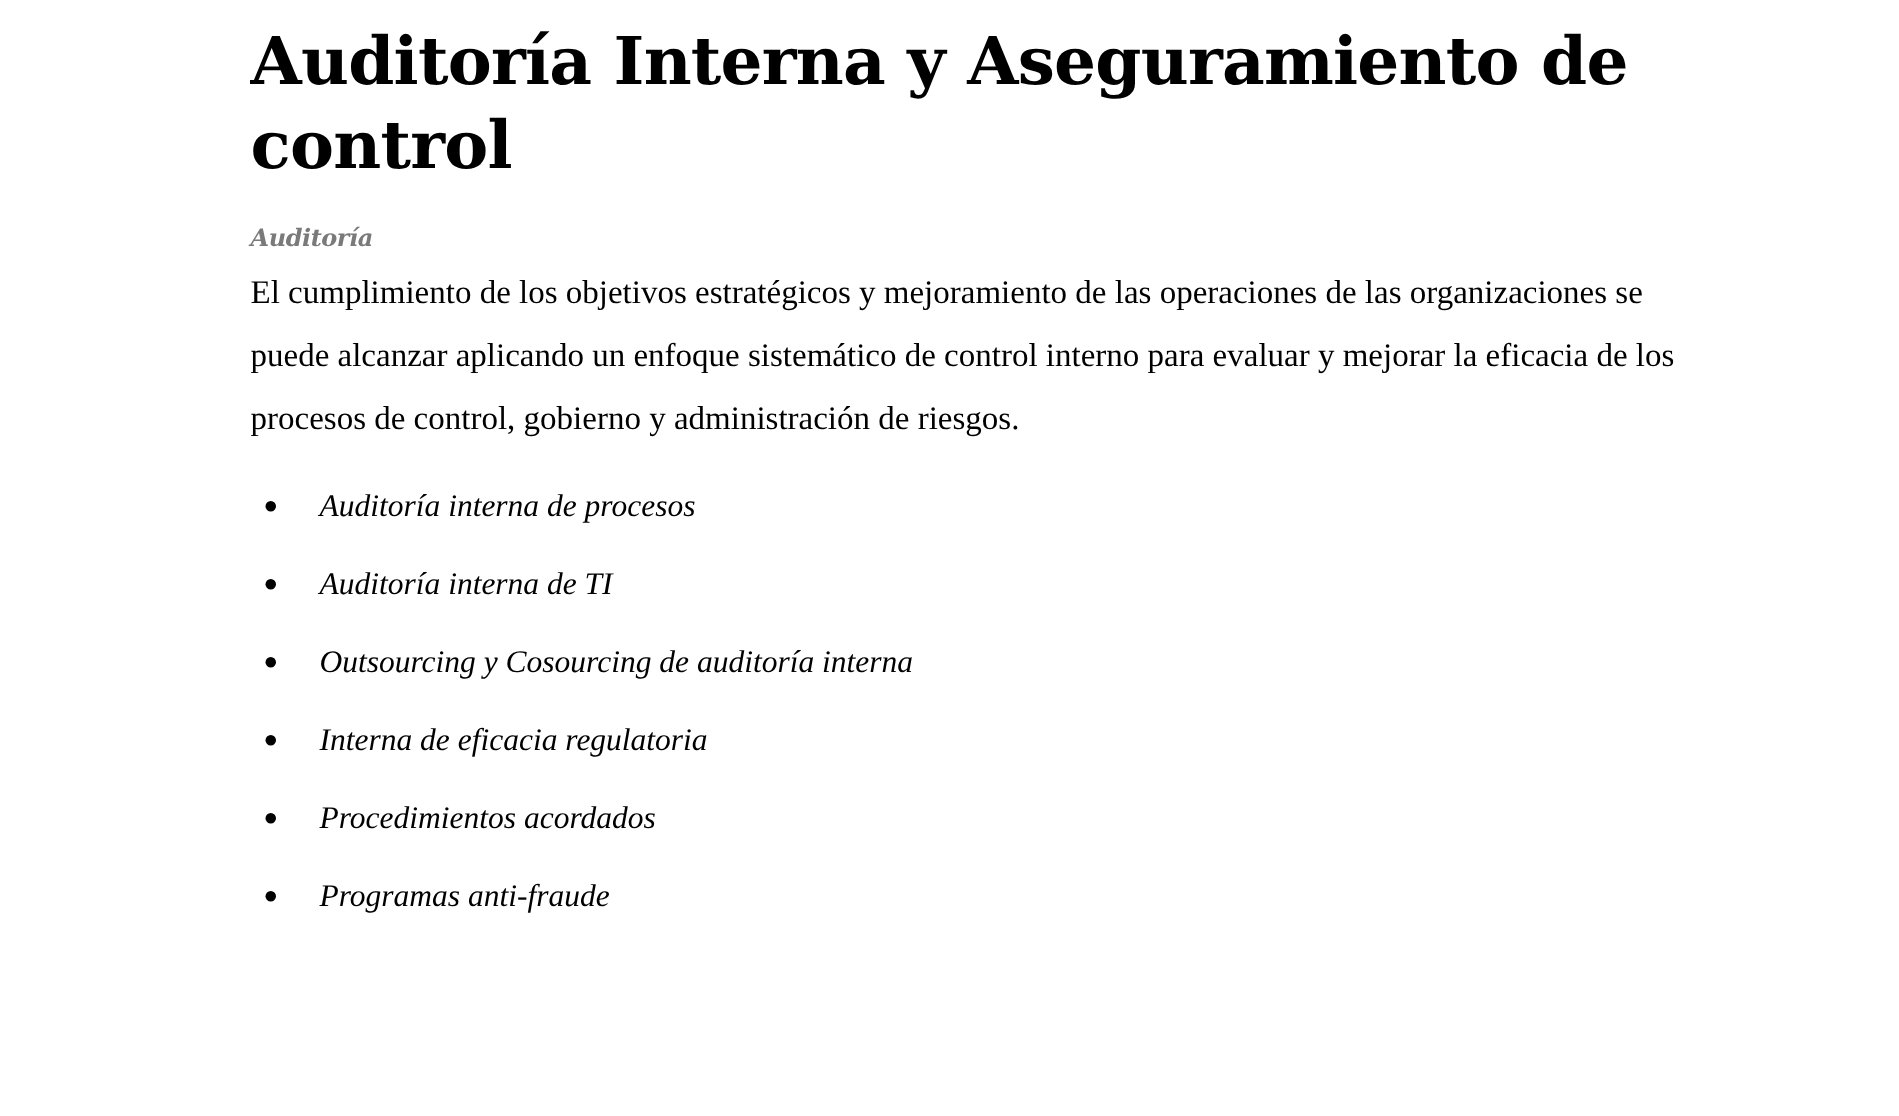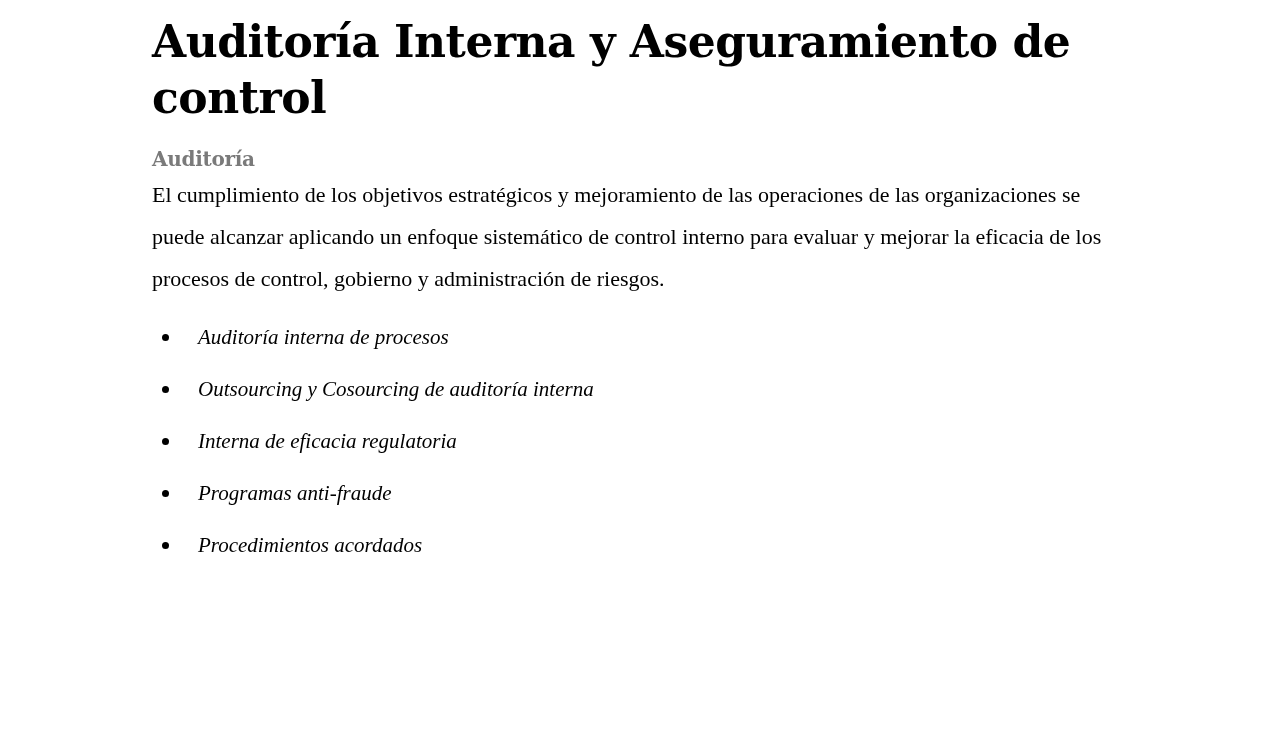--- a/index.html
+++ b/index.html
@@ -1,22 +1,22 @@
 <!DOCTYPE html>
 <html><head>
   <meta charset="utf-8">
   <style>
     html, body { margin: 0; padding: 0; background: #ffffff; }
     body { width: 1266px; height: 744px; overflow: hidden; position: relative;
            font-family: "Liberation Serif", "DejaVu Serif", serif; color: #000; }
-    .page { position: absolute; left: 152px; top: 14px; width: 980px; }
+    .page { position: absolute; left: 167px; top: 14px; width: 980px; }
     h1 { margin: 0; font-family: "DejaVu Serif", serif; font-weight: bold;
          font-size: 44px; line-height: 56px; letter-spacing: -0.5px; color: #000; }
     h2 { margin: 18px 0 0 0; font-family: "DejaVu Serif", serif; font-weight: bold;
-         font-size: 20px; line-height: 30px; color: #7a7a7a; letter-spacing: -0.3px; }
+         font-size: 16px; line-height: 30px; color: #7a7a7a; letter-spacing: -0.3px; font-style: italic; }
     p.body { margin: 0; font-size: 22px; line-height: 42px; letter-spacing: 0px; }
     ul { list-style: none; margin: 22px 0 0 0; padding: 0; }
     li { position: relative; padding-left: 46px; font-size: 21px; line-height: 30px;
          margin-bottom: 22px; height: 30px; font-style: italic; }
     li .bullet { position: absolute; left: 10px; top: 12px; width: 7px; height: 7px;
                  border-radius: 50%; background: #000; }
   </style>
 </head>
 <body>
 
@@ -24,28 +24,32 @@
   <h1>Auditoría Interna y Aseguramiento de control</h1>
   <h2>Auditoría</h2>
   <p class="body">El cumplimiento de los objetivos estratégicos y mejoramiento de las operaciones de las organizaciones se puede alcanzar aplicando un enfoque sistemático de control interno para evaluar y mejorar la eficacia de los procesos de control, gobierno y administración de riesgos.</p>
   <ul>
     <li>
       <span class="bullet"></span>
       <span>Auditoría interna de procesos</span>
     </li>
     <li>
       <span class="bullet"></span>
+      <span>Auditoría interna de TI</span>
+    </li>
+    <li>
+      <span class="bullet"></span>
       <span>Outsourcing y Cosourcing de auditoría interna</span>
     </li>
     <li>
       <span class="bullet"></span>
       <span>Interna de eficacia regulatoria</span>
     </li>
     <li>
       <span class="bullet"></span>
-      <span>Programas anti-fraude</span>
+      <span>Procedimientos acordados</span>
     </li>
     <li>
       <span class="bullet"></span>
-      <span>Procedimientos acordados</span>
+      <span>Programas anti-fraude</span>
     </li>
   </ul>
 </div>
 
 </body></html>

